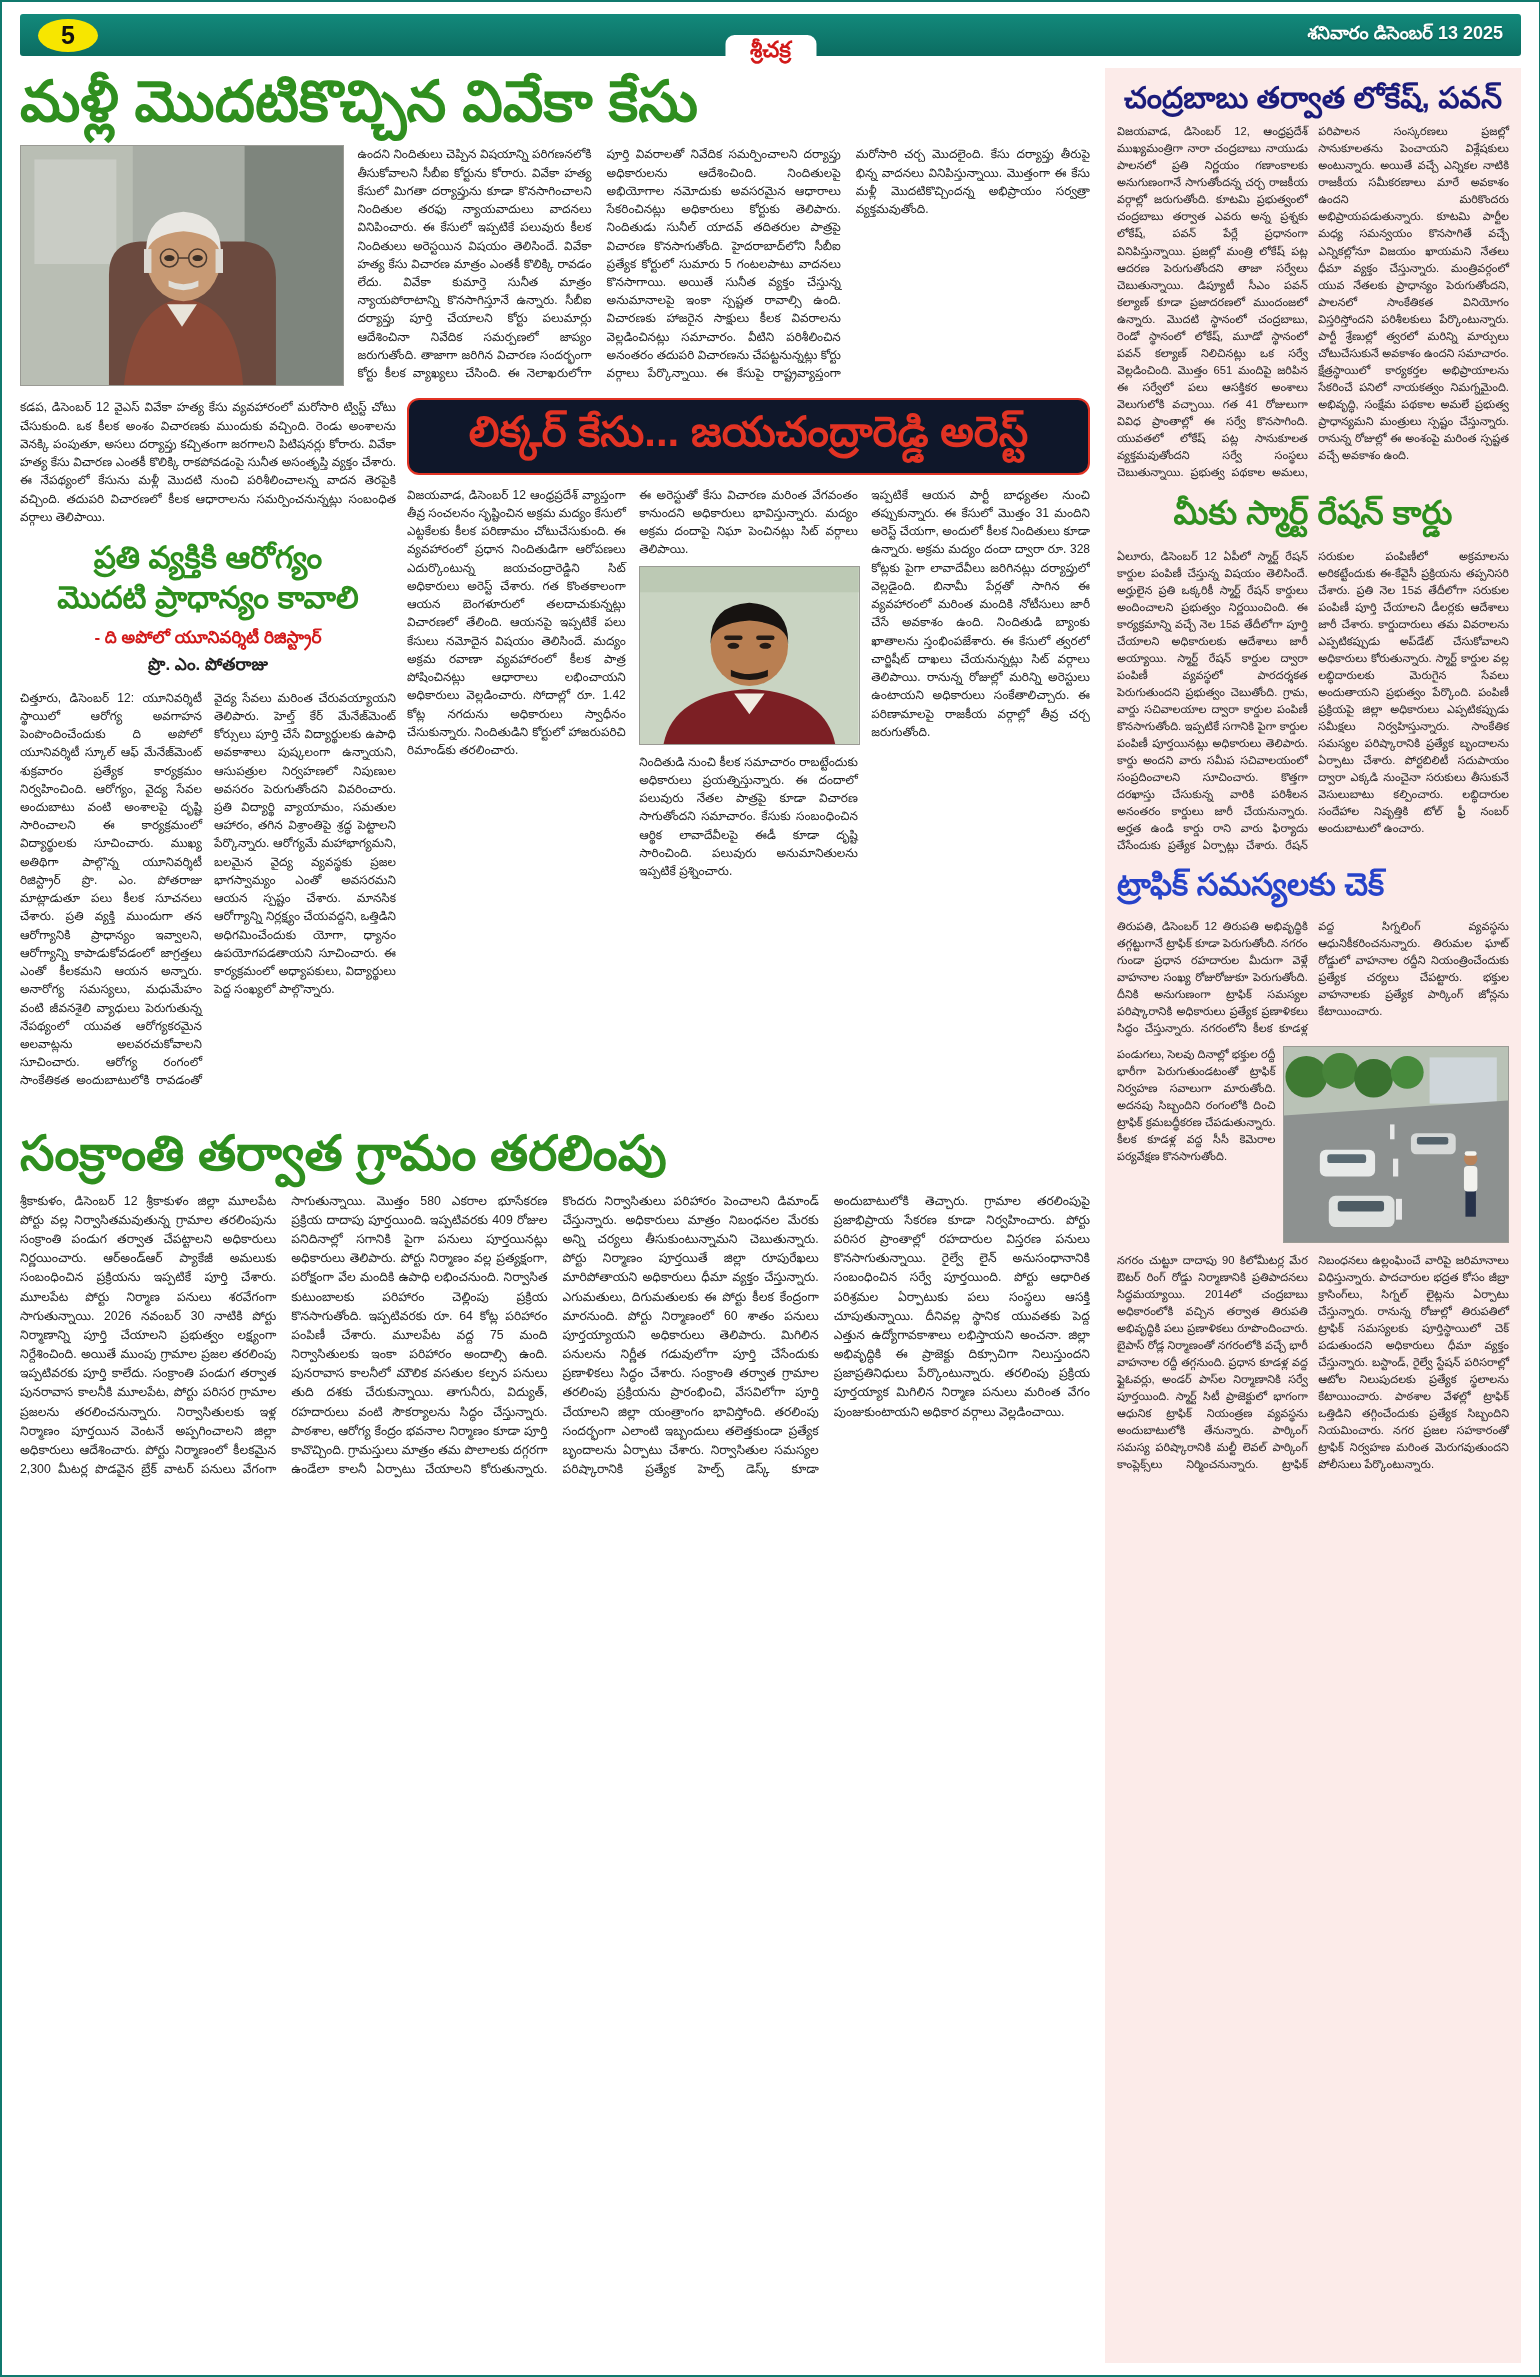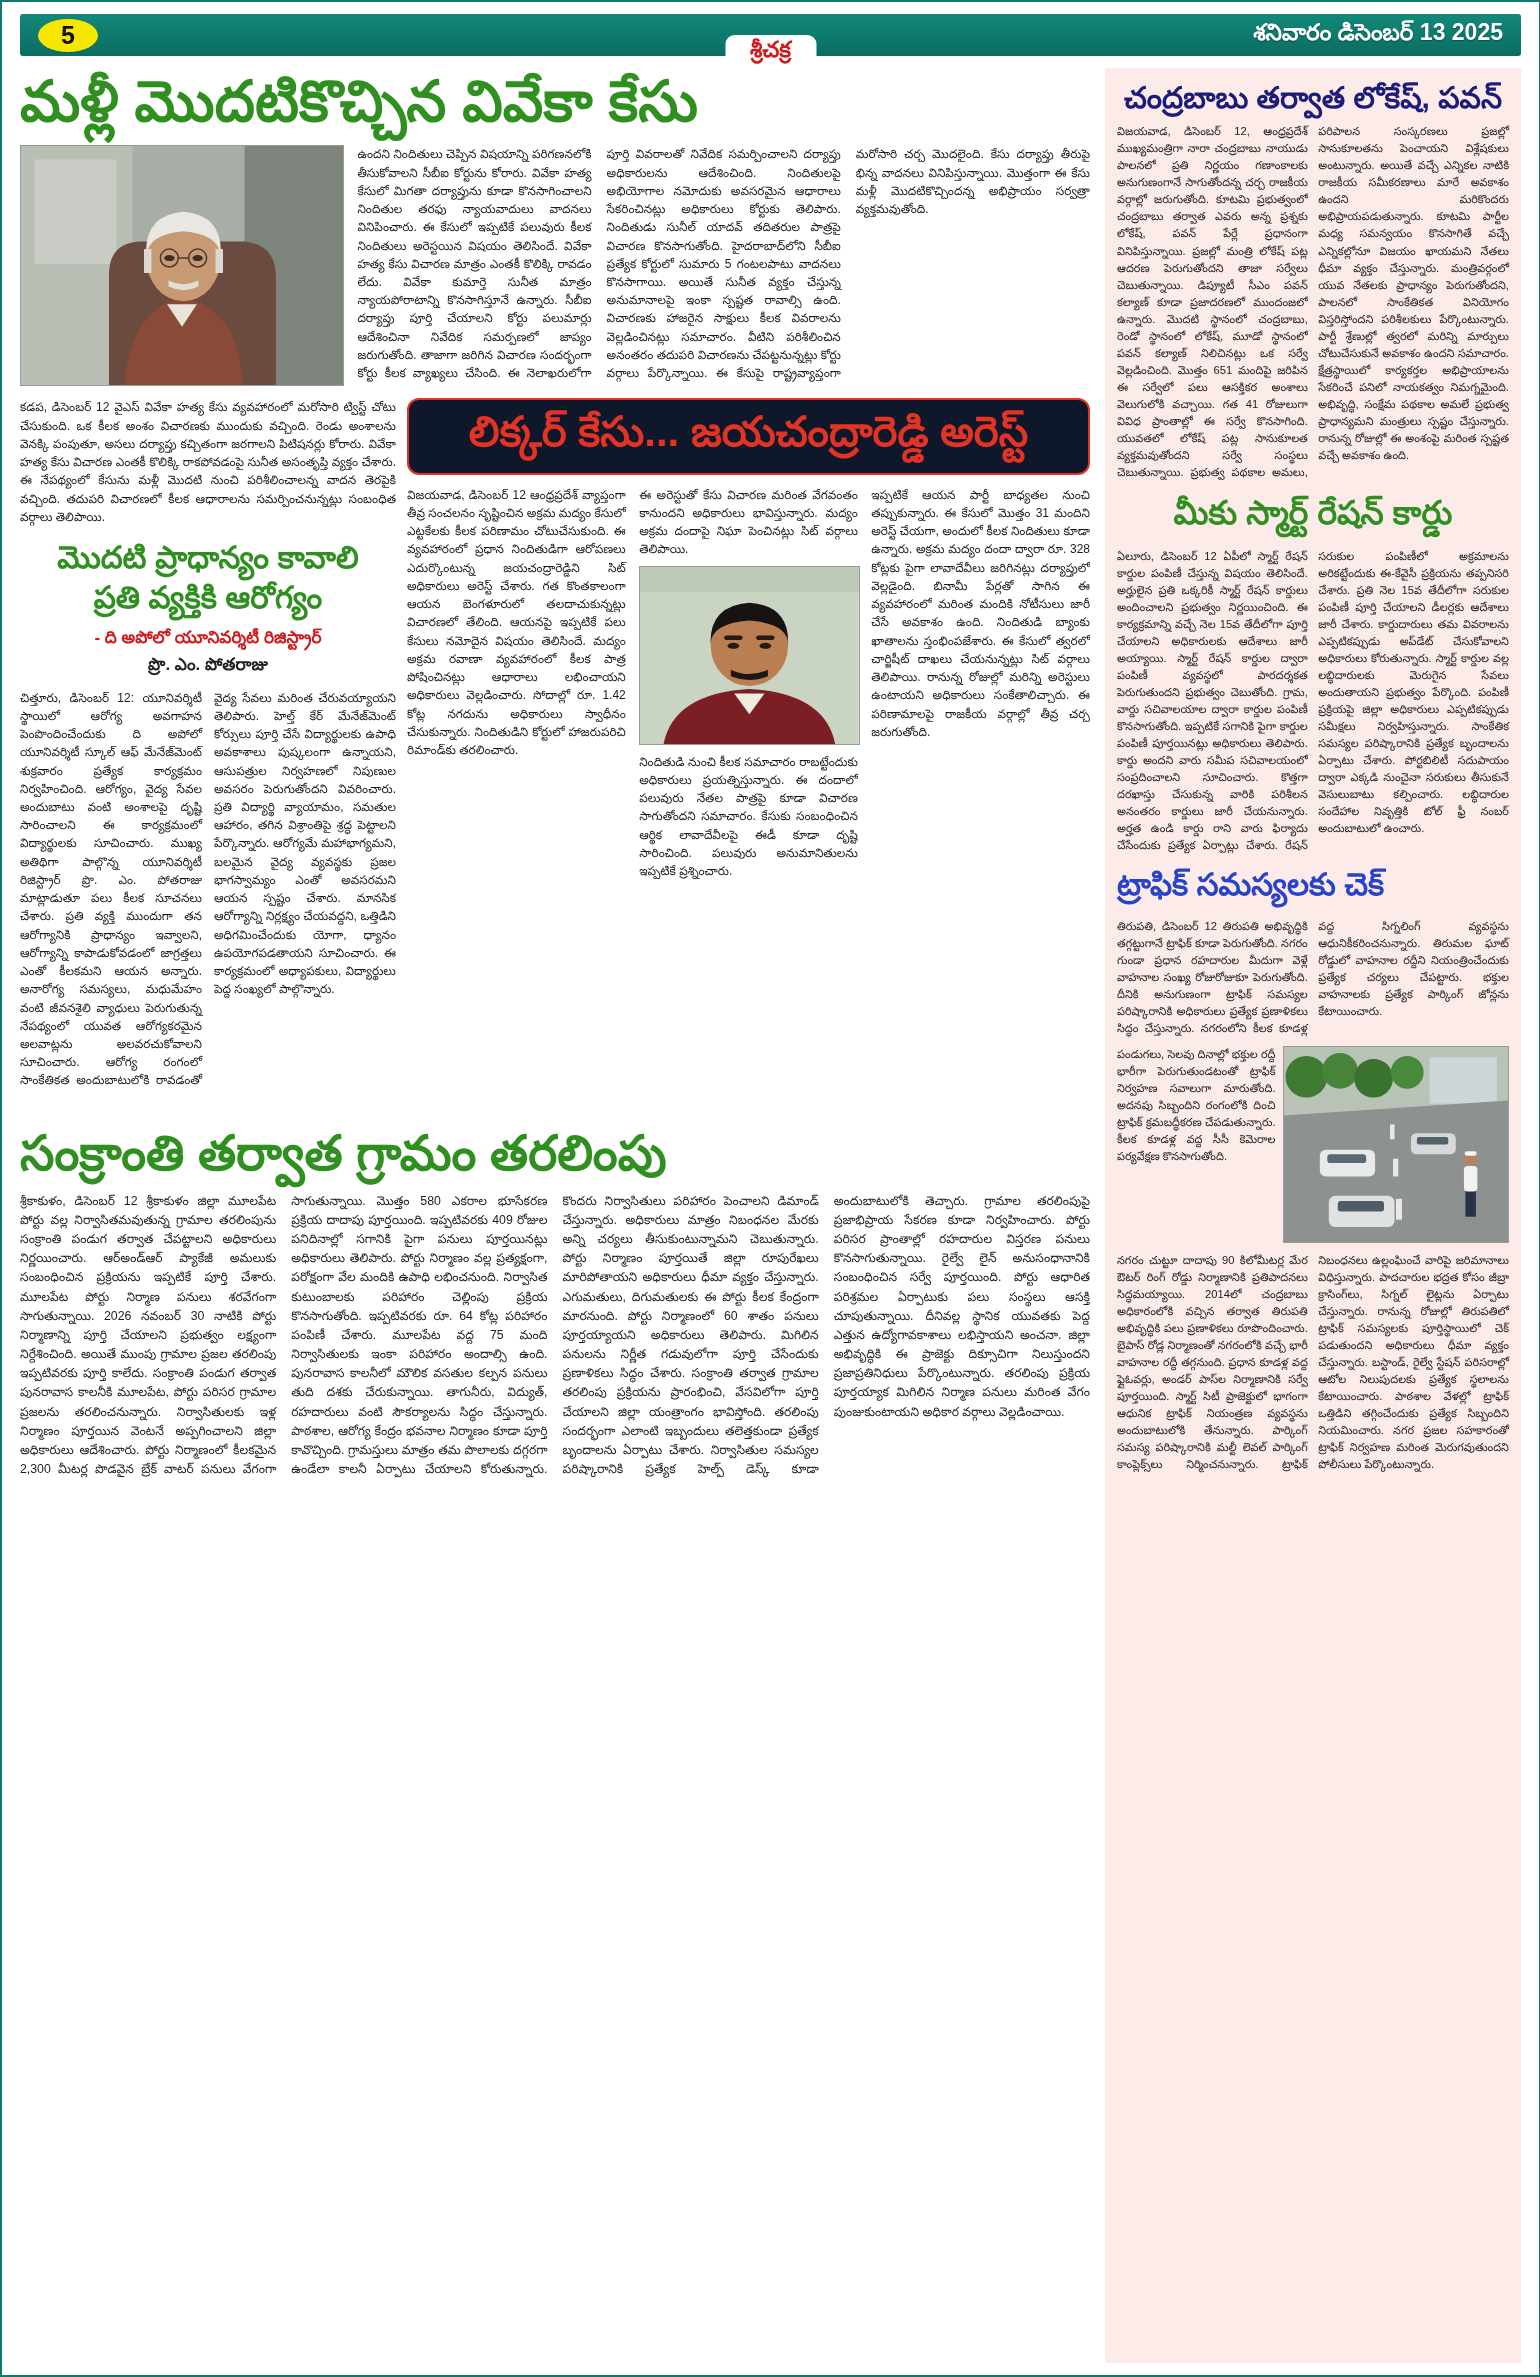--- a/index.html
+++ b/index.html
@@ -10,21 +10,21 @@
   .header{position:absolute;top:12px;left:18px;right:18px;height:42px;
           background:linear-gradient(180deg,#13897b,#0b6c61);
           display:flex;align-items:center;justify-content:space-between;
           padding:0 18px;border-radius:3px;box-sizing:border-box;}
   .page-num{background:#f7e600;width:60px;height:33px;border-radius:50%;
             display:flex;align-items:center;justify-content:center;
             font-size:25px;font-weight:bold;color:#111;}
   .masthead{position:absolute;left:50%;transform:translateX(-50%);
             background:#ffffff;padding:3.7px 25px 5.2px;border-radius:9px;
             color:#d21a1a;font-weight:bold;font-size:22.4px;line-height:1;margin-top:32px;}
-  .date{color:#ffffff;font-weight:bold;font-size:23px;text-shadow:0 0.7px 1.5px rgba(0,0,0,.35);}
+  .date{color:#ffffff;font-weight:bold;font-size:18px;text-shadow:0 0.7px 1.5px rgba(0,0,0,.35);}
   
   .main-row{position:absolute;top:66px;left:18px;right:18px;bottom:12px;
             display:flex;gap:15px;}
   .left-col{flex:1;overflow:hidden;display:flex;flex-direction:column;}
   .sidebar{width:416px;flex:none;background:#fcebe9;padding:10.4px 12px;
            box-sizing:border-box;overflow:hidden;}
   
   .bodytext{font-size:12px;line-height:1.52;text-align:justify;color:#1c1c1c;}
   
   .viveka-headline{font-size:57px;color:#2f8f1f;font-weight:800;line-height:1.12;margin:1.5px 0 12px;}
@@ -97,22 +97,22 @@
           <line x1="211" y1="150" x2="225" y2="150" stroke="#4a3a30" stroke-width="2"></line>
         </svg>
         <div class="viveka-top bodytext">ఉందని నిందితులు చెప్పిన విషయాన్ని పరిగణనలోకి తీసుకోవాలని సీబీఐ కోర్టును కోరారు. వివేకా హత్య కేసులో మిగతా దర్యాప్తును కూడా కొనసాగించాలని నిందితుల తరఫు న్యాయవాదులు వాదనలు వినిపించారు. ఈ కేసులో ఇప్పటికే పలువురు కీలక నిందితులు అరెస్టయిన విషయం తెలిసిందే. వివేకా హత్య కేసు విచారణ మాత్రం ఎంతకీ కొలిక్కి రావడం లేదు. వివేకా కుమార్తె సునీత మాత్రం న్యాయపోరాటాన్ని కొనసాగిస్తూనే ఉన్నారు. సీబీఐ దర్యాప్తు పూర్తి చేయాలని కోర్టు పలుమార్లు ఆదేశించినా నివేదిక సమర్పణలో జాప్యం జరుగుతోంది. తాజాగా జరిగిన విచారణ సందర్భంగా కోర్టు కీలక వ్యాఖ్యలు చేసింది. ఈ నెలాఖరులోగా పూర్తి వివరాలతో నివేదిక సమర్పించాలని దర్యాప్తు అధికారులను ఆదేశించింది. నిందితులపై అభియోగాల నమోదుకు అవసరమైన ఆధారాలు సేకరించినట్లు అధికారులు కోర్టుకు తెలిపారు. నిందితుడు సునీల్ యాదవ్ తదితరుల పాత్రపై విచారణ కొనసాగుతోంది. హైదరాబాద్‌లోని సీబీఐ ప్రత్యేక కోర్టులో సుమారు 5 గంటలపాటు వాదనలు కొనసాగాయి. అయితే సునీత వ్యక్తం చేస్తున్న అనుమానాలపై ఇంకా స్పష్టత రావాల్సి ఉంది. విచారణకు హాజరైన సాక్షులు కీలక వివరాలను వెల్లడించినట్లు సమాచారం. వీటిని పరిశీలించిన అనంతరం తదుపరి విచారణను చేపట్టనున్నట్లు కోర్టు వర్గాలు పేర్కొన్నాయి. ఈ కేసుపై రాష్ట్రవ్యాప్తంగా మరోసారి చర్చ మొదలైంది. కేసు దర్యాప్తు తీరుపై భిన్న వాదనలు వినిపిస్తున్నాయి. మొత్తంగా ఈ కేసు మళ్లీ మొదటికొచ్చిందన్న అభిప్రాయం సర్వత్రా వ్యక్తమవుతోంది.</div>
       </div>
 
       <div class="mid-row">
 
         <div class="mid-left">
           <div class="viveka-below bodytext">కడప, డిసెంబర్ 12 వైఎస్ వివేకా హత్య కేసు వ్యవహారంలో మరోసారి ట్విస్ట్ చోటు చేసుకుంది. ఒక కీలక అంశం విచారణకు ముందుకు వచ్చింది. రెండు అంశాలను వెనక్కి పంపుతూ, అసలు దర్యాప్తు కచ్చితంగా జరగాలని పిటిషనర్లు కోరారు. వివేకా హత్య కేసు విచారణ ఎంతకీ కొలిక్కి రాకపోవడంపై సునీత అసంతృప్తి వ్యక్తం చేశారు. ఈ నేపథ్యంలో కేసును మళ్లీ మొదటి నుంచి పరిశీలించాలన్న వాదన తెరపైకి వచ్చింది. తదుపరి విచారణలో కీలక ఆధారాలను సమర్పించనున్నట్లు సంబంధిత వర్గాలు తెలిపాయి.</div>
           <div class="quote-block">
+            <div class="quote-line">ప్రతి వ్యక్తికి ఆరోగ్యం</div>
             <div class="quote-line">మొదటి ప్రాధాన్యం కావాలి</div>
-            <div class="quote-line">ప్రతి వ్యక్తికి ఆరోగ్యం</div>
             <div class="quote-byline">- ది అపోలో యూనివర్శిటీ రిజిస్ట్రార్</div>
             <div class="quote-author">ప్రొ. ఎం. పోతరాజు</div>
           </div>
           <div class="health-body bodytext">చిత్తూరు, డిసెంబర్ 12: యూనివర్శిటీ స్థాయిలో ఆరోగ్య అవగాహన పెంపొందించేందుకు ది అపోలో యూనివర్శిటీ స్కూల్ ఆఫ్ మేనేజ్‌మెంట్ శుక్రవారం ప్రత్యేక కార్యక్రమం నిర్వహించింది. ఆరోగ్యం, వైద్య సేవల అందుబాటు వంటి అంశాలపై దృష్టి సారించాలని ఈ కార్యక్రమంలో విద్యార్థులకు సూచించారు. ముఖ్య అతిథిగా పాల్గొన్న యూనివర్శిటీ రిజిస్ట్రార్ ప్రొ. ఎం. పోతరాజు మాట్లాడుతూ పలు కీలక సూచనలు చేశారు. ప్రతి వ్యక్తి ముందుగా తన ఆరోగ్యానికి ప్రాధాన్యం ఇవ్వాలని, ఆరోగ్యాన్ని కాపాడుకోవడంలో జాగ్రత్తలు ఎంతో కీలకమని ఆయన అన్నారు. అనారోగ్య సమస్యలు, మధుమేహం వంటి జీవనశైలి వ్యాధులు పెరుగుతున్న నేపథ్యంలో యువత ఆరోగ్యకరమైన అలవాట్లను అలవరచుకోవాలని సూచించారు. ఆరోగ్య రంగంలో సాంకేతికత అందుబాటులోకి రావడంతో వైద్య సేవలు మరింత చేరువయ్యాయని తెలిపారు. హెల్త్ కేర్ మేనేజ్‌మెంట్ కోర్సులు పూర్తి చేసే విద్యార్థులకు ఉపాధి అవకాశాలు పుష్కలంగా ఉన్నాయని, ఆసుపత్రుల నిర్వహణలో నిపుణుల అవసరం పెరుగుతోందని వివరించారు. ప్రతి విద్యార్థి వ్యాయామం, సమతుల ఆహారం, తగిన విశ్రాంతిపై శ్రద్ధ పెట్టాలని పేర్కొన్నారు. ఆరోగ్యమే మహాభాగ్యమని, బలమైన వైద్య వ్యవస్థకు ప్రజల భాగస్వామ్యం ఎంతో అవసరమని ఆయన స్పష్టం చేశారు. మానసిక ఆరోగ్యాన్ని నిర్లక్ష్యం చేయవద్దని, ఒత్తిడిని అధిగమించేందుకు యోగా, ధ్యానం ఉపయోగపడతాయని సూచించారు. ఈ కార్యక్రమంలో అధ్యాపకులు, విద్యార్థులు పెద్ద సంఖ్యలో పాల్గొన్నారు.</div>
         </div>
 
         <div class="mid-right">
           <div class="liquor-box">లిక్కర్ కేసు... జయచంద్రారెడ్డి అరెస్ట్</div>
           <div class="liquor-cols">
             <div class="lcol bodytext">విజయవాడ, డిసెంబర్ 12 ఆంధ్రప్రదేశ్ వ్యాప్తంగా తీవ్ర సంచలనం సృష్టించిన అక్రమ మద్యం కేసులో ఎట్టకేలకు కీలక పరిణామం చోటుచేసుకుంది. ఈ వ్యవహారంలో ప్రధాన నిందితుడిగా ఆరోపణలు ఎదుర్కొంటున్న జయచంద్రారెడ్డిని సిట్ అధికారులు అరెస్ట్ చేశారు. గత కొంతకాలంగా ఆయన బెంగళూరులో తలదాచుకున్నట్లు విచారణలో తేలింది. ఆయనపై ఇప్పటికే పలు కేసులు నమోదైన విషయం తెలిసిందే. మద్యం అక్రమ రవాణా వ్యవహారంలో కీలక పాత్ర పోషించినట్లు ఆధారాలు లభించాయని అధికారులు వెల్లడించారు. సోదాల్లో రూ. 1.42 కోట్ల నగదును అధికారులు స్వాధీనం చేసుకున్నారు. నిందితుడిని కోర్టులో హాజరుపరిచి రిమాండ్‌కు తరలించారు.</div>

